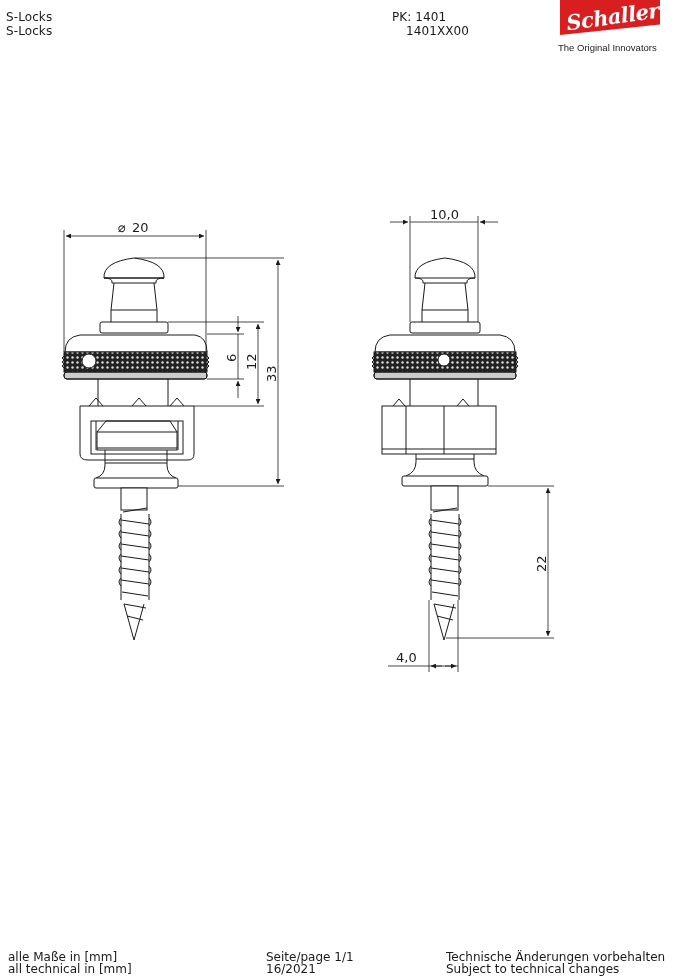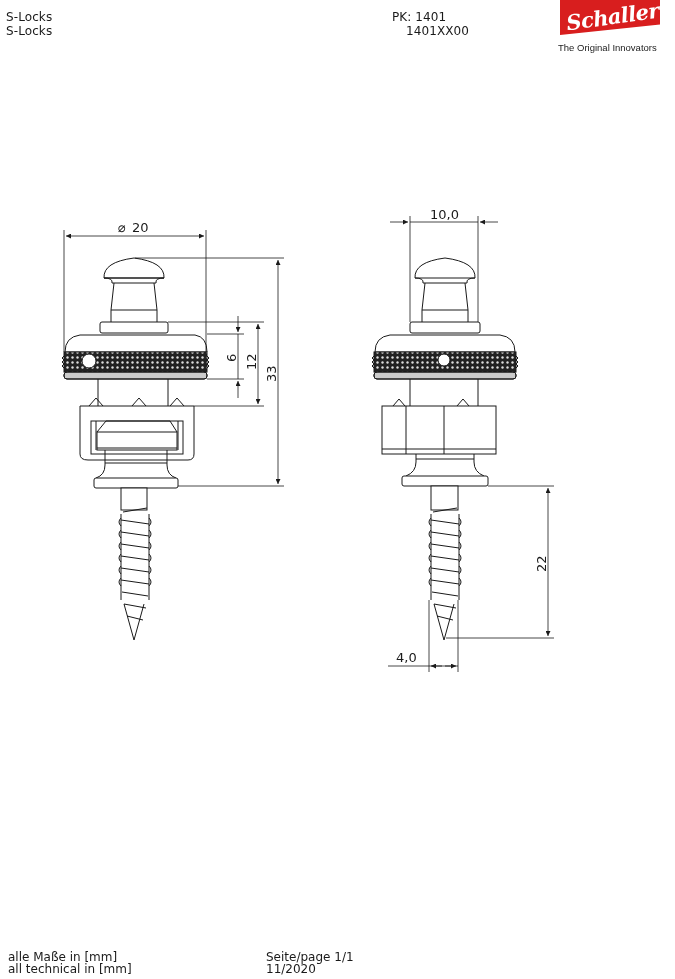--- a/index.html
+++ b/index.html
@@ -176,16 +176,18 @@
   <text class="dimtxt" transform="translate(546,572) rotate(-90)" id="t-22">22</text>
   <text class="dimtxt" x="396" y="662" id="t-4">4,0</text>
 </svg>
 
 <div class="ftr ftr-left">
   <div>alle Maße in [mm]</div>
   <div>all technical in [mm]</div>
 </div>
 <div class="ftr ftr-mid">
   <div>Seite/page 1/1</div>
-  <div>11/2020</div>
+  <div>16/2021</div>
 </div>
 <div class="ftr ftr-right">
+  <div>Technische Änderungen vorbehalten</div>
+  <div>Subject to technical changes</div>
 </div>
 
 </body></html>

